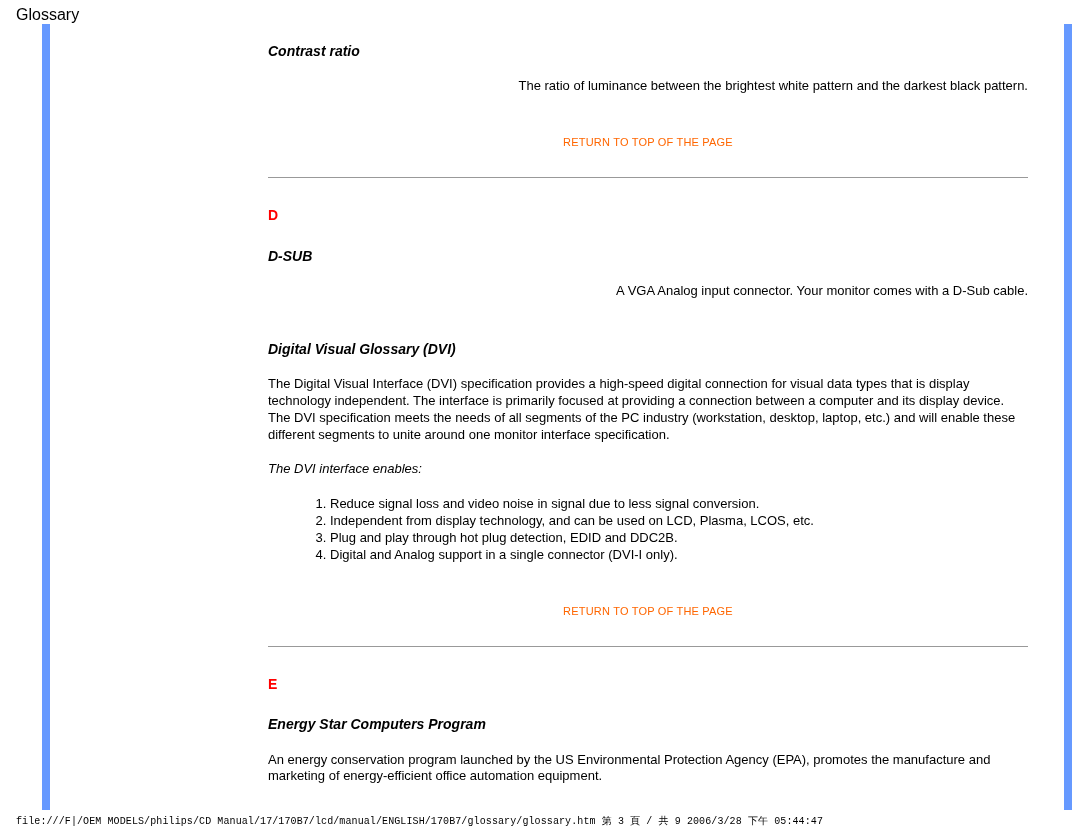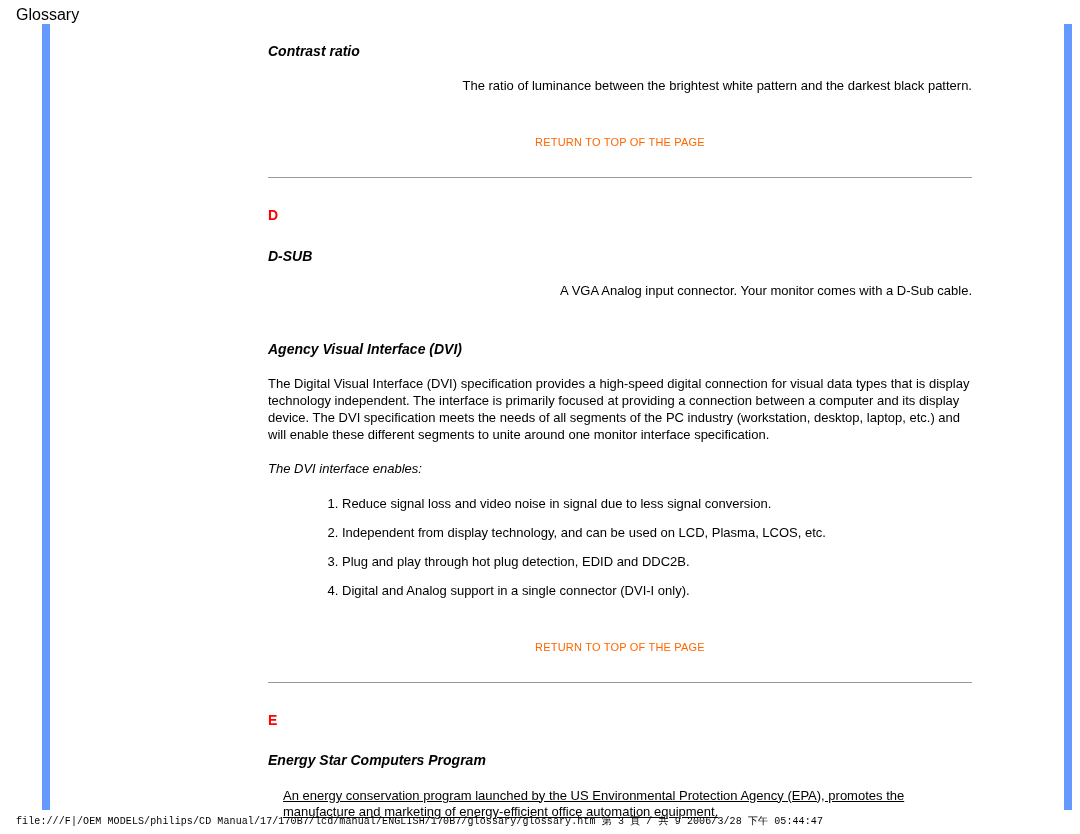--- a/index.html
+++ b/index.html
@@ -36,21 +36,21 @@
     flex: 1;
     background: #ebebf7;
     display: flex;
     justify-content: flex-start;
   }
   .content {
     background: #fff;
     margin: 0;
     width: 100%;
     max-width: 100%;
-    padding: 18px 92px 18px 218px;
+    padding: 18px 36px 18px 218px;
     box-sizing: border-box;
     font-size: 13px;
     line-height: 1.3;
     color: #000;
   }
   .right-bar {
     width: 8px;
     background: #6699ff;
     flex-shrink: 0;
   }
@@ -81,21 +81,21 @@
     color: #ff0000;
     font-weight: bold;
     font-size: 14px;
     margin: 0 0 22px 0;
   }
   ol.dvi-list {
     margin: 0 0 40px 0;
     padding-left: 62px;
   }
   ol.dvi-list li {
-    margin: 12px;
+    margin: 0;
     line-height: 1.3;
   }
   .footer {
     position: absolute;
     left: 16px;
     bottom: 6px;
     font-size: 10px;
     color: #000;
     font-family: Liberation Mono, monospace;
     letter-spacing: 0.1px;
@@ -115,36 +115,36 @@
       <p class="term-body">The ratio of luminance between the brightest white pattern and the darkest black pattern.</p>
 
       <p class="return-link">RETURN TO TOP OF THE PAGE</p>
       <hr class="sep">
 
       <p class="section-letter">D</p>
 
       <p class="term-title">D-SUB</p>
       <p class="term-body">A VGA Analog input connector. Your monitor comes with a D-Sub cable.</p>
 
-      <p class="term-title">Agency Visual Interface (DVI)</p>
+      <p class="term-title">Digital Visual Glossary (DVI)</p>
       <p style="margin:0 0 18px 0;">The Digital Visual Interface (DVI) specification provides a high-speed digital connection for visual data types that is display technology independent. The interface is primarily focused at providing a connection between a computer and its display device. The DVI specification meets the needs of all segments of the PC industry (workstation, desktop, laptop, etc.) and will enable these different segments to unite around one monitor interface specification.</p>
       <p style="margin:0 0 18px 0;font-style:italic;">The DVI interface enables:</p>
       <ol class="dvi-list">
         <li>Reduce signal loss and video noise in signal due to less signal conversion.</li>
         <li>Independent from display technology, and can be used on LCD, Plasma, LCOS, etc.</li>
         <li>Plug and play through hot plug detection, EDID and DDC2B.</li>
         <li>Digital and Analog support in a single connector (DVI-I only).</li>
       </ol>
 
       <p class="return-link">RETURN TO TOP OF THE PAGE</p>
       <hr class="sep">
 
       <p class="section-letter">E</p>
 
       <p class="term-title">Energy Star Computers Program</p>
-      <p style="margin:15px;text-decoration:underline;">An energy conservation program launched by the US Environmental Protection Agency (EPA), promotes the manufacture and marketing of energy-efficient office automation equipment.</p>
+      <p style="margin:0;">An energy conservation program launched by the US Environmental Protection Agency (EPA), promotes the manufacture and marketing of energy-efficient office automation equipment.</p>
 
     </div>
   </div>
   <div class="right-bar"></div>
 </div>
 
 <div class="footer">file:///F|/OEM MODELS/philips/CD Manual/17/170B7/lcd/manual/ENGLISH/170B7/glossary/glossary.htm 第 3 頁 / 共 9 2006/3/28 下午 05:44:47</div>
 
 </body></html>

